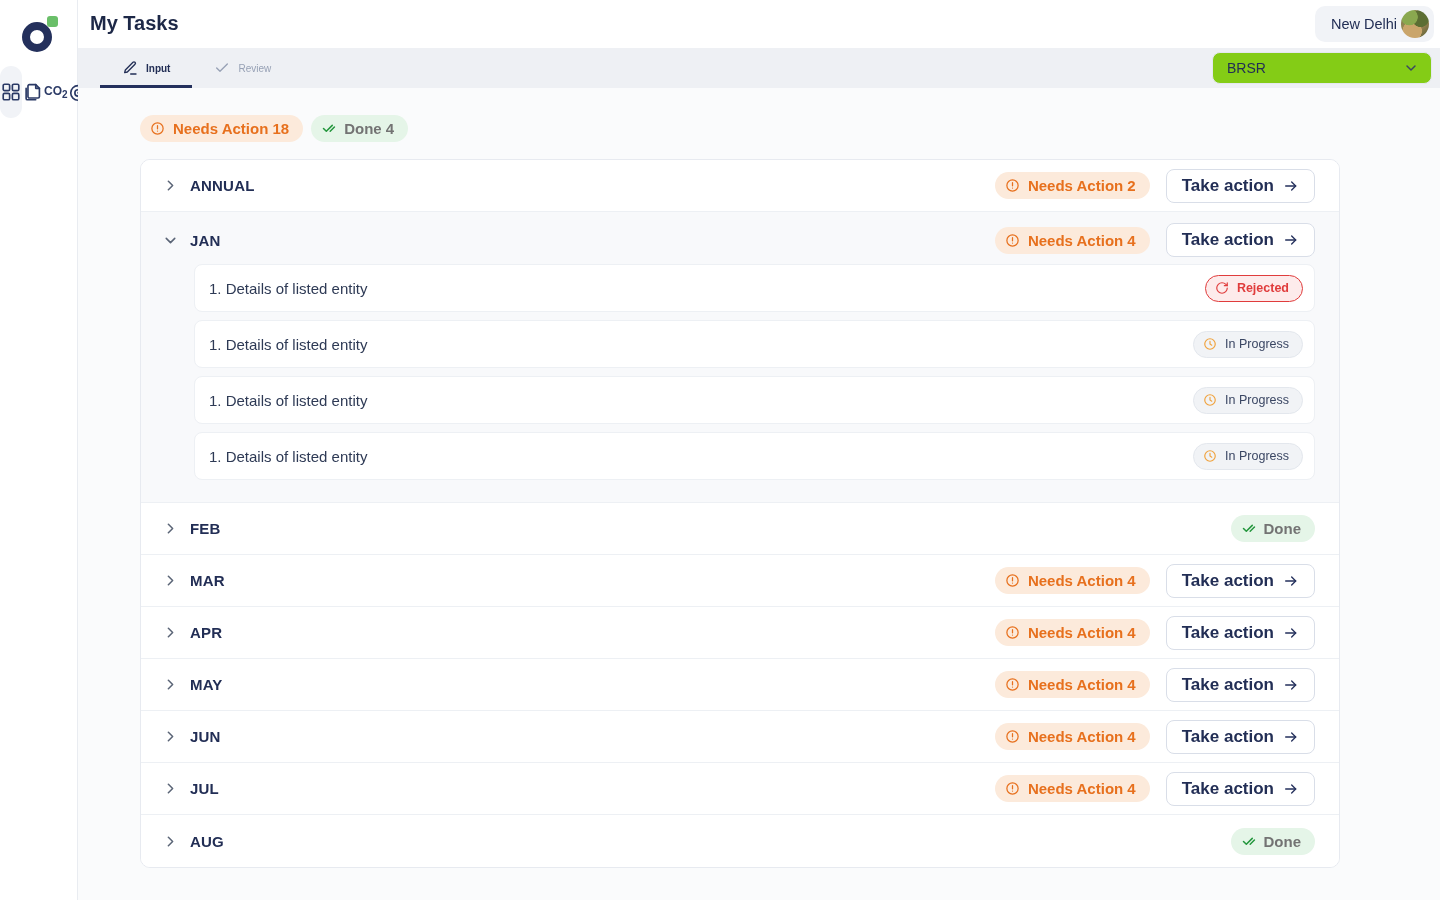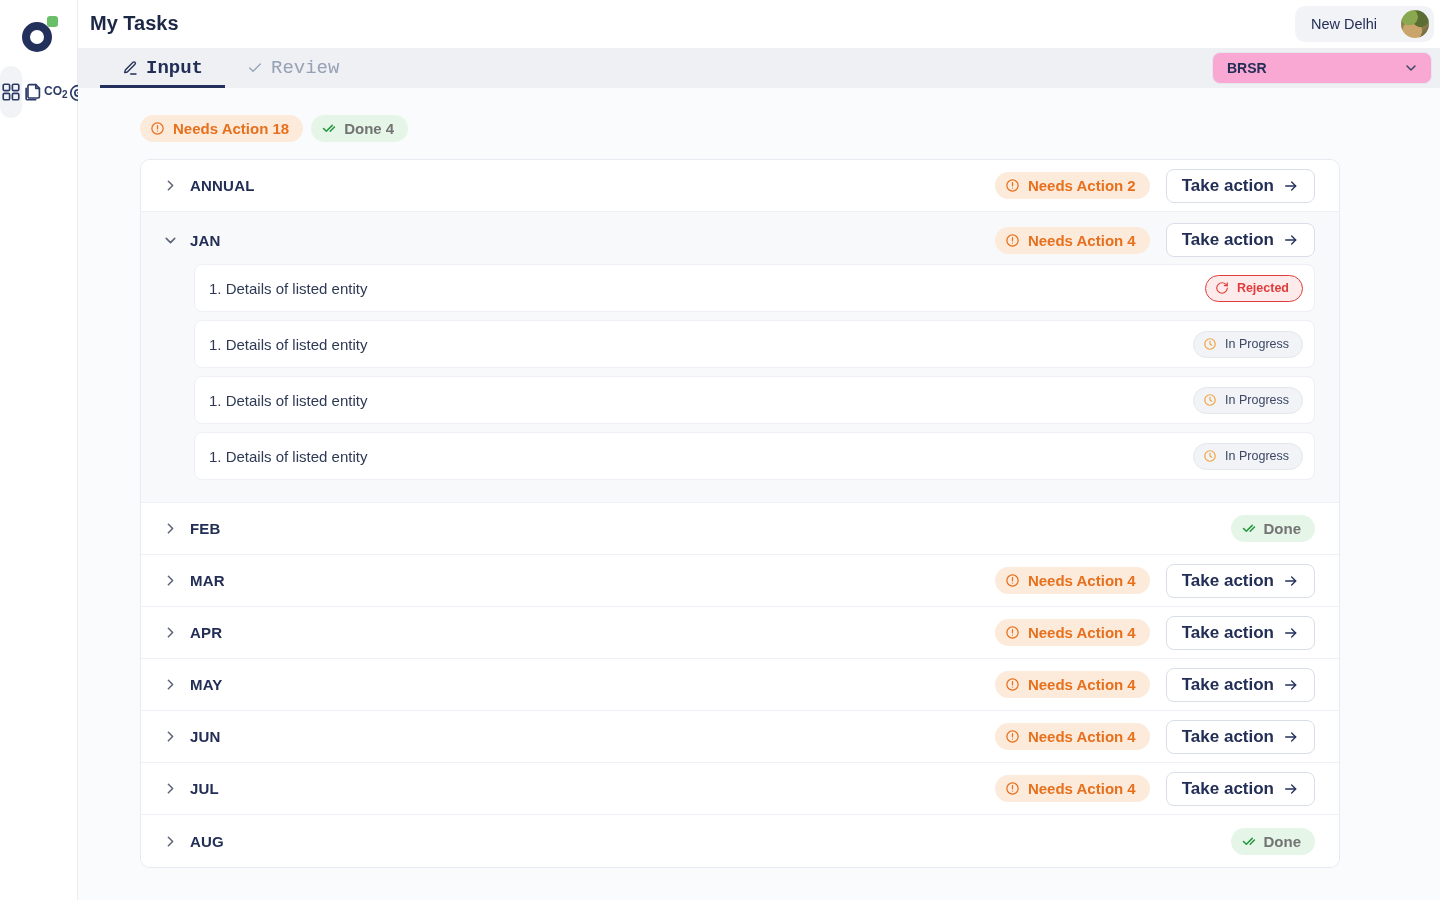--- a/index.html
+++ b/index.html
@@ -42,53 +42,53 @@
   
   .main { flex:1; display:flex; flex-direction:column; min-width:0; }
 
   .header {
     height:48px; background:#ffffff; display:flex; align-items:center;
     padding:0 6px 1px 12px; flex-shrink:0;
   }
   .page-title { font-size:20px; font-weight:700; color:#1d2847; }
   .header-right { margin-left:auto; display:flex; align-items:center; }
   .loc-btn {
-    display:flex; align-items:center; gap:24px;
+    display:flex; align-items:center; gap:4px;
     background:#f1f3f7; border:none; border-radius:10px;
     height:36px; padding:0 5px 0 16px; cursor:pointer;
     font-family:inherit; font-size:14.5px; color:#222e55;
   }
   .avatar {
     width:28px; height:28px; border-radius:50%;
     background:
       radial-gradient(circle at 30% 25%, #8aa84f 0 28%, transparent 30%),
       radial-gradient(circle at 70% 30%, #5c6e33 0 30%, transparent 32%),
       radial-gradient(circle at 40% 75%, #caa56b 0 35%, transparent 37%),
       linear-gradient(135deg,#77804a,#a98a58 60%,#4c5a2e);
   }
 
   
   .tabbar {
     height:40px; background:#eef0f4; display:flex; align-items:stretch;
     padding-left:22px; flex-shrink:0; position:relative;
   }
   .tab {
     display:flex; align-items:center; gap:8px; padding:0 22px;
-    font-size:19px; cursor:pointer; position:relative; color:#97a1b5; font-weight:500;font-family:Liberation Mono, monospace;
+    font-size:10px; cursor:pointer; position:relative; color:#97a1b5; font-weight:500;
   }
   .tab svg { width:16px; height:16px; stroke:currentColor; fill:none; stroke-width:2; stroke-linecap:round; stroke-linejoin:round; }
   .tab.active { color:#222e55; font-weight:700; }
   .tab.active::after {
     content:""; position:absolute; left:0; right:0; bottom:0; height:3px; background:#24305c;
   }
   .tab-tools { position:absolute; right:8px; top:4px; display:flex; gap:6px; }
   .select-box {
-    width:220px; height:32px; background:#f9a8d4; border:1px solid #e4e8ee;
+    width:220px; height:32px; background:#84cc16; border:1px solid #e4e8ee;
     border-radius:8px; display:flex; align-items:center; padding:0 12px 0 14px;
-    font-size:14px; font-weight:700; color:#222e55; cursor:pointer;justify-content:center;
+    font-size:14px; font-weight:400; color:#222e55; cursor:pointer;justify-content:center;
   }
   .select-box .chev { margin-left:auto; display:flex; }
   .select-box svg { width:16px; height:16px; stroke:#3a4663; fill:none; stroke-width:2.2; stroke-linecap:round; stroke-linejoin:round; }
   .search-box {
     width:260px; height:32px; background:#ffffff; border:1px solid #e4e8ee;
     border-radius:8px; display:flex; align-items:center; padding:0 10px 0 12px; gap:8px;
   }
   .search-box svg { width:15px; height:15px; stroke:#aab3c5; fill:none; stroke-width:2; stroke-linecap:round; }
   .search-box input {
     border:none; outline:none; flex:1; font-family:inherit; font-size:14px; color:#222e55; background:transparent;

